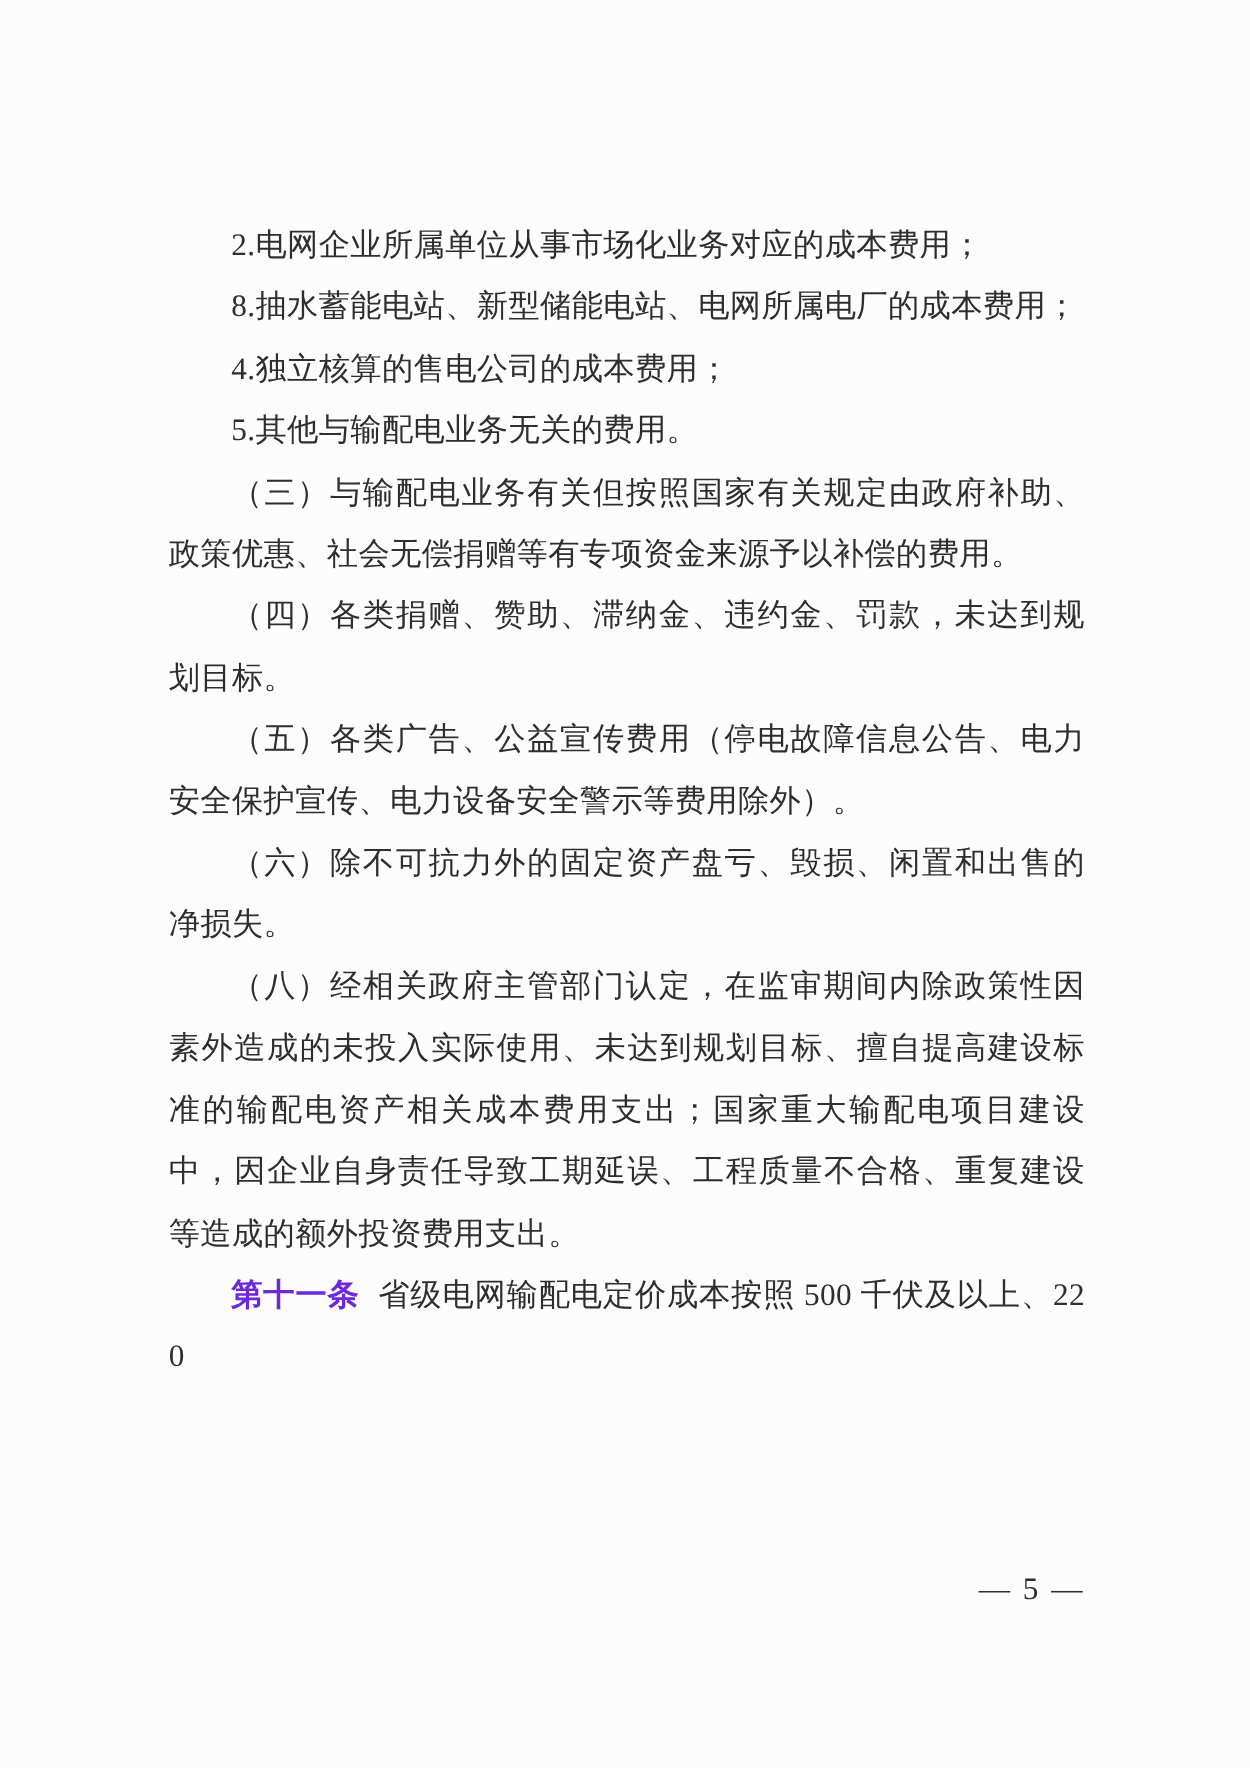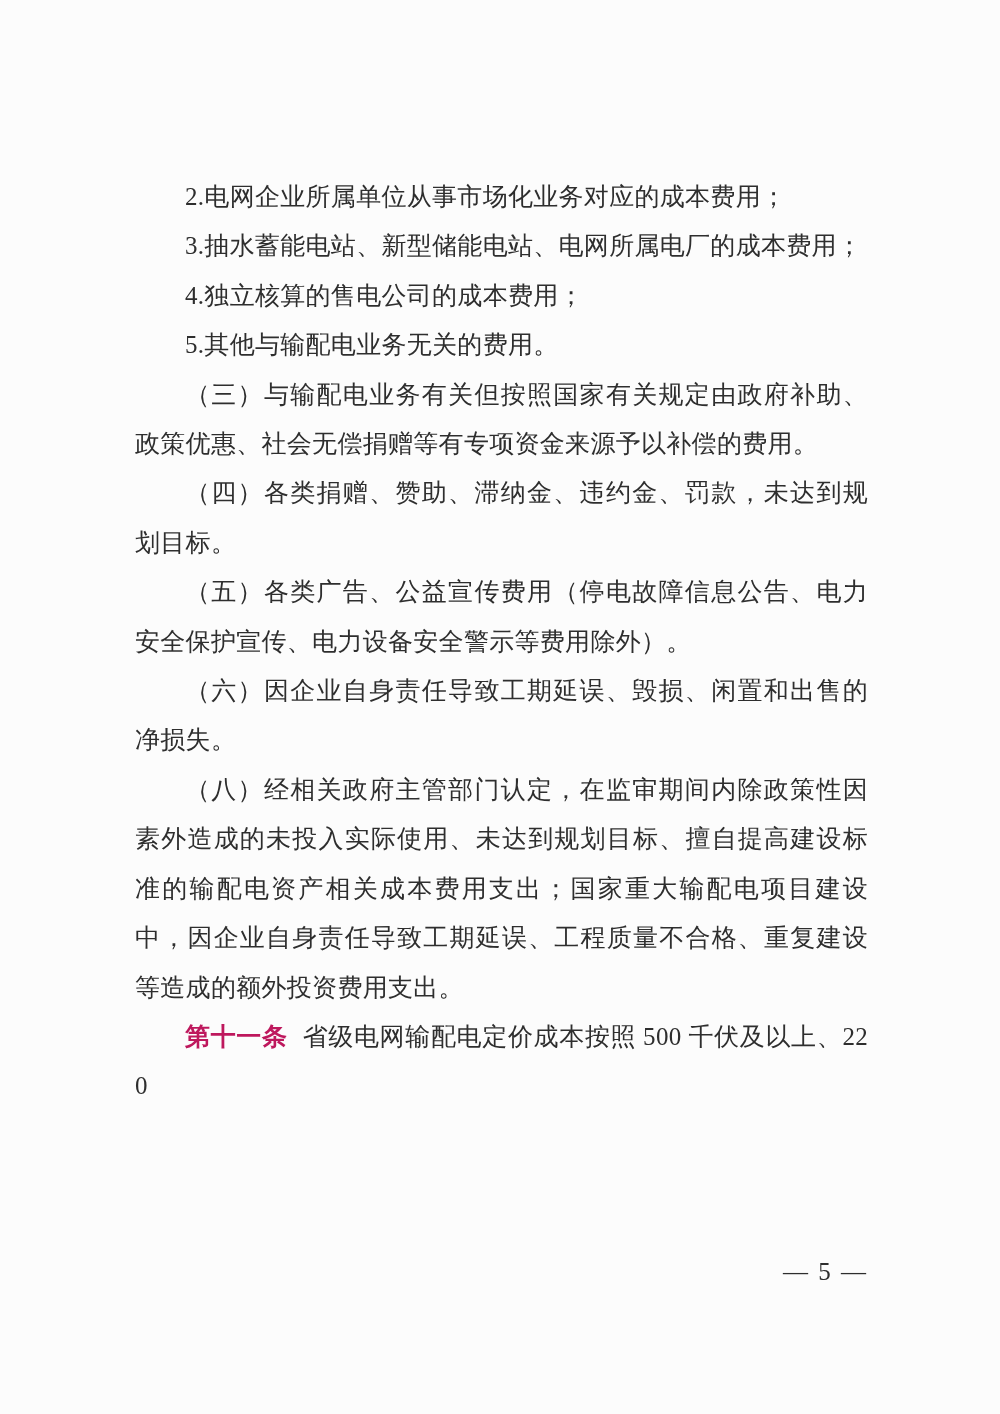--- a/index.html
+++ b/index.html
@@ -30,45 +30,45 @@
     line-height: 49.4px;
     letter-spacing: 0.3px;
     text-align: justify;
     text-indent: 2em;
     word-break: break-all;
   }
   .article-lead {
     font-family: "Liberation Sans", sans-serif;
     font-weight: 700;
     margin-right: 0.6em;
-    color: #be185d;
+    color: #6d28d9;
   }
   .page-footer {
     position: absolute;
     top: 1258px;
     right: 132px;
     font-size: 25px;
     letter-spacing: 2px;
     color: #2e2e2e;
     white-space: nowrap;
   }
 </style>
 </head>
 <body>
 
 <div class="page">
 
   <div class="page-content">
     <p class="para">2.电网企业所属单位从事市场化业务对应的成本费用；</p>
-    <p class="para">3.抽水蓄能电站、新型储能电站、电网所属电厂的成本费用；</p>
+    <p class="para">8.抽水蓄能电站、新型储能电站、电网所属电厂的成本费用；</p>
     <p class="para">4.独立核算的售电公司的成本费用；</p>
     <p class="para">5.其他与输配电业务无关的费用。</p>
     <p class="para">（三）与输配电业务有关但按照国家有关规定由政府补助、政策优惠、社会无偿捐赠等有专项资金来源予以补偿的费用。</p>
     <p class="para">（四）各类捐赠、赞助、滞纳金、违约金、罚款，未达到规划目标。</p>
     <p class="para">（五）各类广告、公益宣传费用（停电故障信息公告、电力安全保护宣传、电力设备安全警示等费用除外）。</p>
-    <p class="para">（六）因企业自身责任导致工期延误、毁损、闲置和出售的净损失。</p>
+    <p class="para">（六）除不可抗力外的固定资产盘亏、毁损、闲置和出售的净损失。</p>
     <p class="para">（八）经相关政府主管部门认定，在监审期间内除政策性因素外造成的未投入实际使用、未达到规划目标、擅自提高建设标准的输配电资产相关成本费用支出；国家重大输配电项目建设中，因企业自身责任导致工期延误、工程质量不合格、重复建设等造成的额外投资费用支出。</p>
     <p class="para"><span class="article-lead">第十一条</span><span>省级电网输配电定价成本按照 500 千伏及以上、220</span></p>
   </div>
 
   <div class="page-footer">— 5 —</div>
 
 </div>
 
 </body></html>

